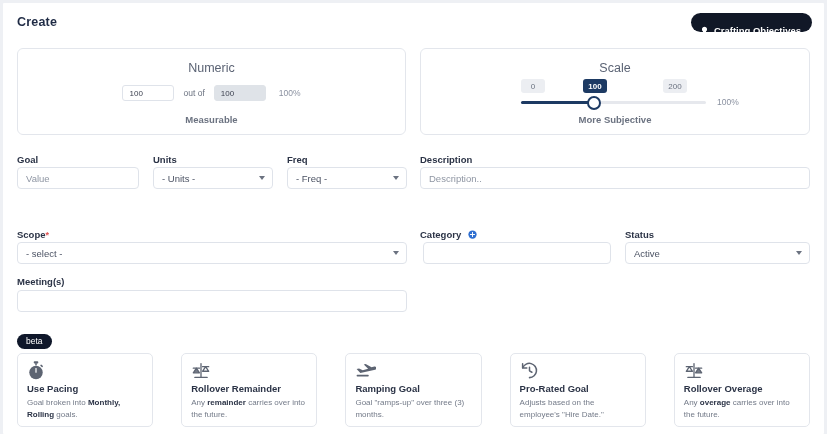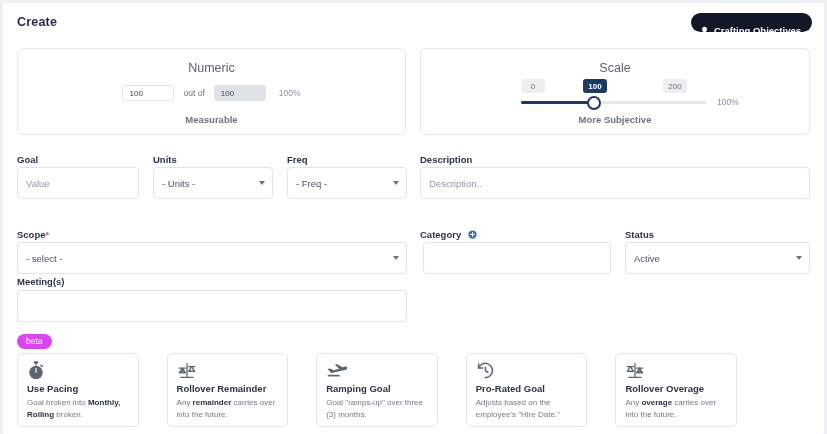--- a/index.html
+++ b/index.html
@@ -90,21 +90,21 @@
     position: absolute; top: 18px; left: 196px;
     font-size: 8.5px; color: #8a91a0;
   }
 
   
   .fl {
     position: absolute; font-size: 9.5px; font-weight: bold; color: #2b3346;
   }
   .req { color: #e05252; font-size: 9px; }
   .ctl {
-    position: absolute; height: 32px;
+    position: absolute; height: 22px;
     border: 1px solid #dfe3ea; border-radius: 4px; background: #fff;
     font-size: 9.5px; color: #8f96a3;
     display: flex; align-items: center; padding: 0 8px;
   }
   .ctl.sel { color: #4b5263; padding-right: 20px; }
   .chev {
     position: absolute; right: 7px; top: 50%; margin-top: -2px;
     width: 0; height: 0; border-left: 3.5px solid transparent;
     border-right: 3.5px solid transparent; border-top: 4px solid #6b7280;
   }
@@ -114,24 +114,24 @@
   .cb-box { width: 11px; height: 11px; border-radius: 2px; background: #9fdcd6; }
   .cb-txt { font-size: 9.5px; font-weight: bold; color: #2b3346; }
 
   
   .plus-ic { display: inline-block; vertical-align: -1px; margin-left: 4px; }
 
   
   .adv-head { position: absolute; left: 14px; top: 331px; display: flex; align-items: center; gap: 8px; }
   .adv-title { font-size: 12.5px; color: #3d4453; }
   .beta {
-    background: #d946ef; color: #fff; font-size: 8.5px;
+    background: #0f172a; color: #fff; font-size: 8.5px;
     border-radius: 9px; padding: 2px 9px 3px; font-weight: 500;
   }
-  .cards { position: absolute; left: 14px; top: 350px; width: 720px; display: flex; gap: 28px; }
+  .cards { position: absolute; left: 14px; top: 350px; width: 793px; display: flex; gap: 28px; }
   .card {
     width: 150px; height: 74px; background: #fff;
     border: 1px solid #e3e6ec; border-radius: 5px;
     padding: 7px 9px 0 9px; position: relative;
   }
   .card-ic { height: 21px; color: #5d6472; }
   .card-ttl { font-size: 9.5px; font-weight: bold; color: #2b3346; margin-top: 1px; }
   .card-dsc { font-size: 8px; color: #737a88; line-height: 1.45; margin-top: 3px; }
   .card-dsc b { color: #2b3346; }
 </style>
@@ -234,21 +234,21 @@
       <div class="card-ic">
         <svg width="18" height="20" viewBox="0 0 24 26" fill="#5d6472">
           <rect x="9" y="0" width="6" height="3" rx="1"></rect>
             <rect x="11" y="2.5" width="2" height="3"></rect>
           <circle cx="12" cy="15" r="9"></circle>
             <rect x="17.5" y="5.2" width="4" height="2" rx="1" transform="rotate(40 19.5 6.2)"></rect>
           <rect x="11.2" y="9" width="1.6" height="6.4" rx=".8" fill="#ffffff"></rect>
         </svg>
       </div>
       <div class="card-ttl">Use Pacing</div>
-      <div class="card-dsc"><span>Goal broken into </span><b>Monthly, Rolling</b><span> broken.</span></div>
+      <div class="card-dsc"><span>Goal broken into </span><b>Monthly, Rolling</b><span> goals.</span></div>
     </div>
 
     <div class="card">
       <div class="card-ic">
         <svg width="20" height="19" viewBox="0 0 26 24" fill="none" stroke="#5d6472" stroke-width="1.7" stroke-linecap="round" stroke-linejoin="round">
           <path d="M13 3v18M5 21h16"></path>
             <path d="M3 9h8M15 7h8"></path>
           <path d="M7 9l-4 6h8z" fill="#5d6472" fill-opacity=".85"></path>
             <path d="M19 7l-4 6h8z"></path>
         </svg>

